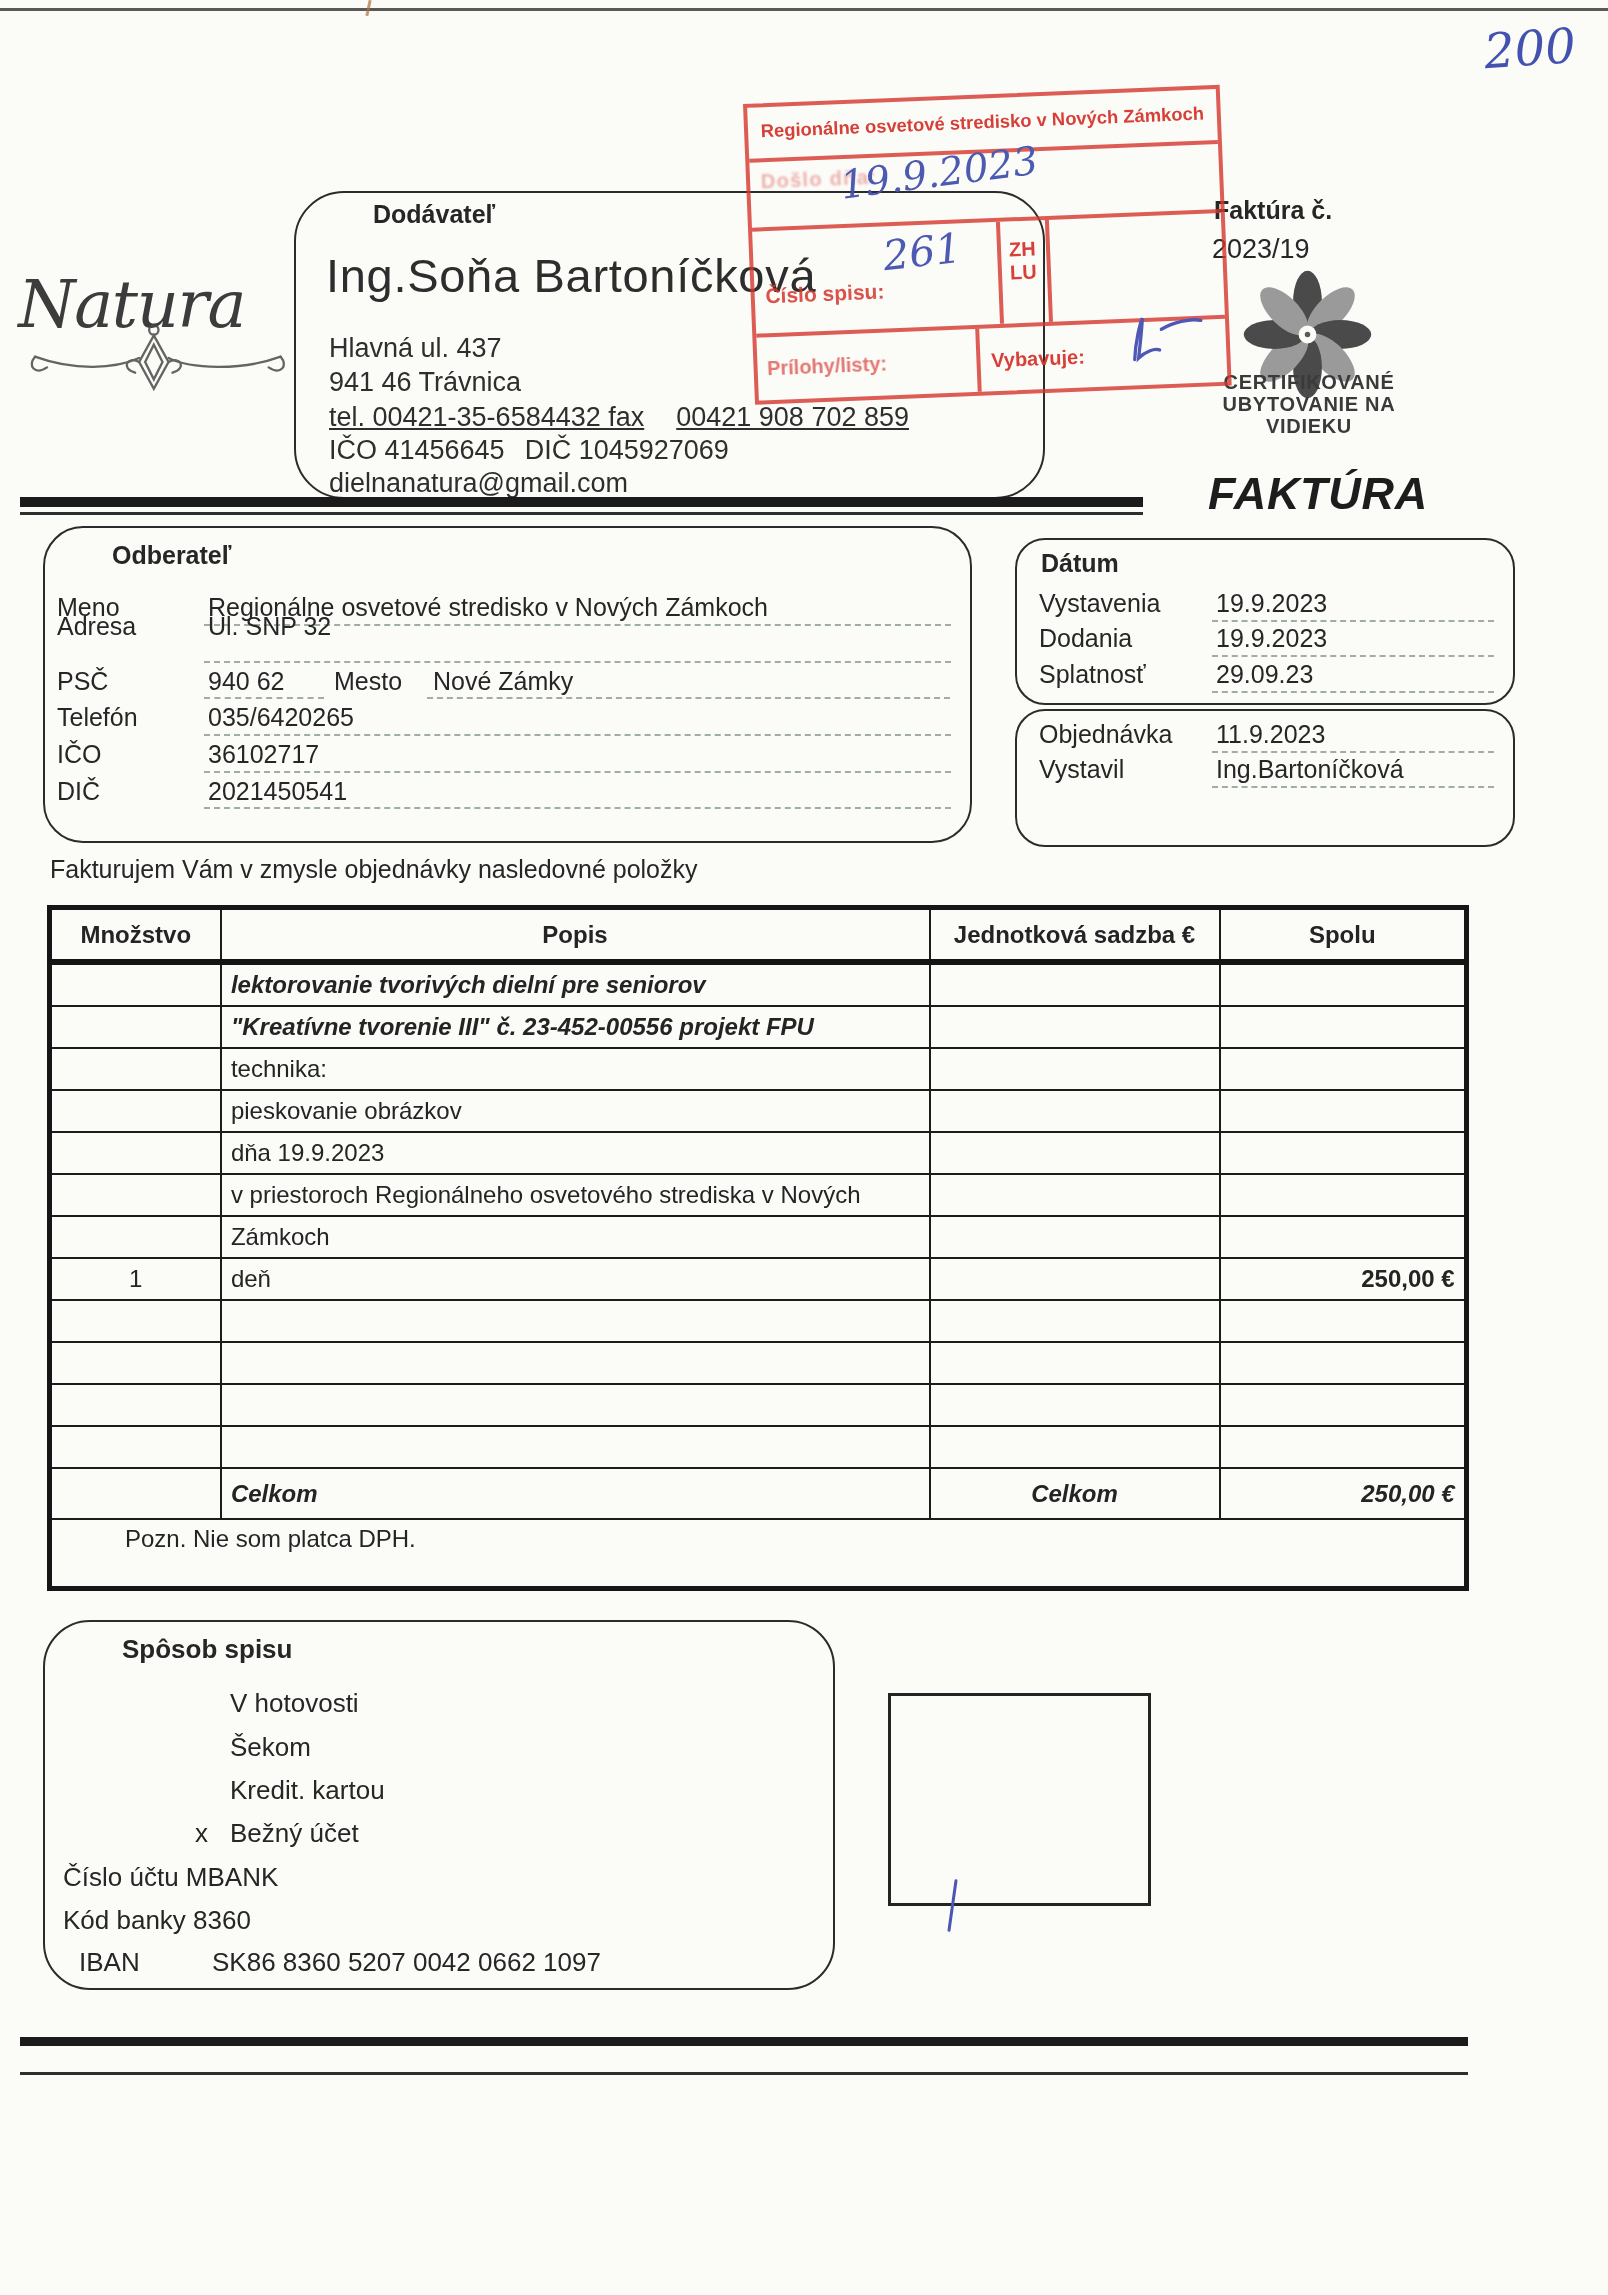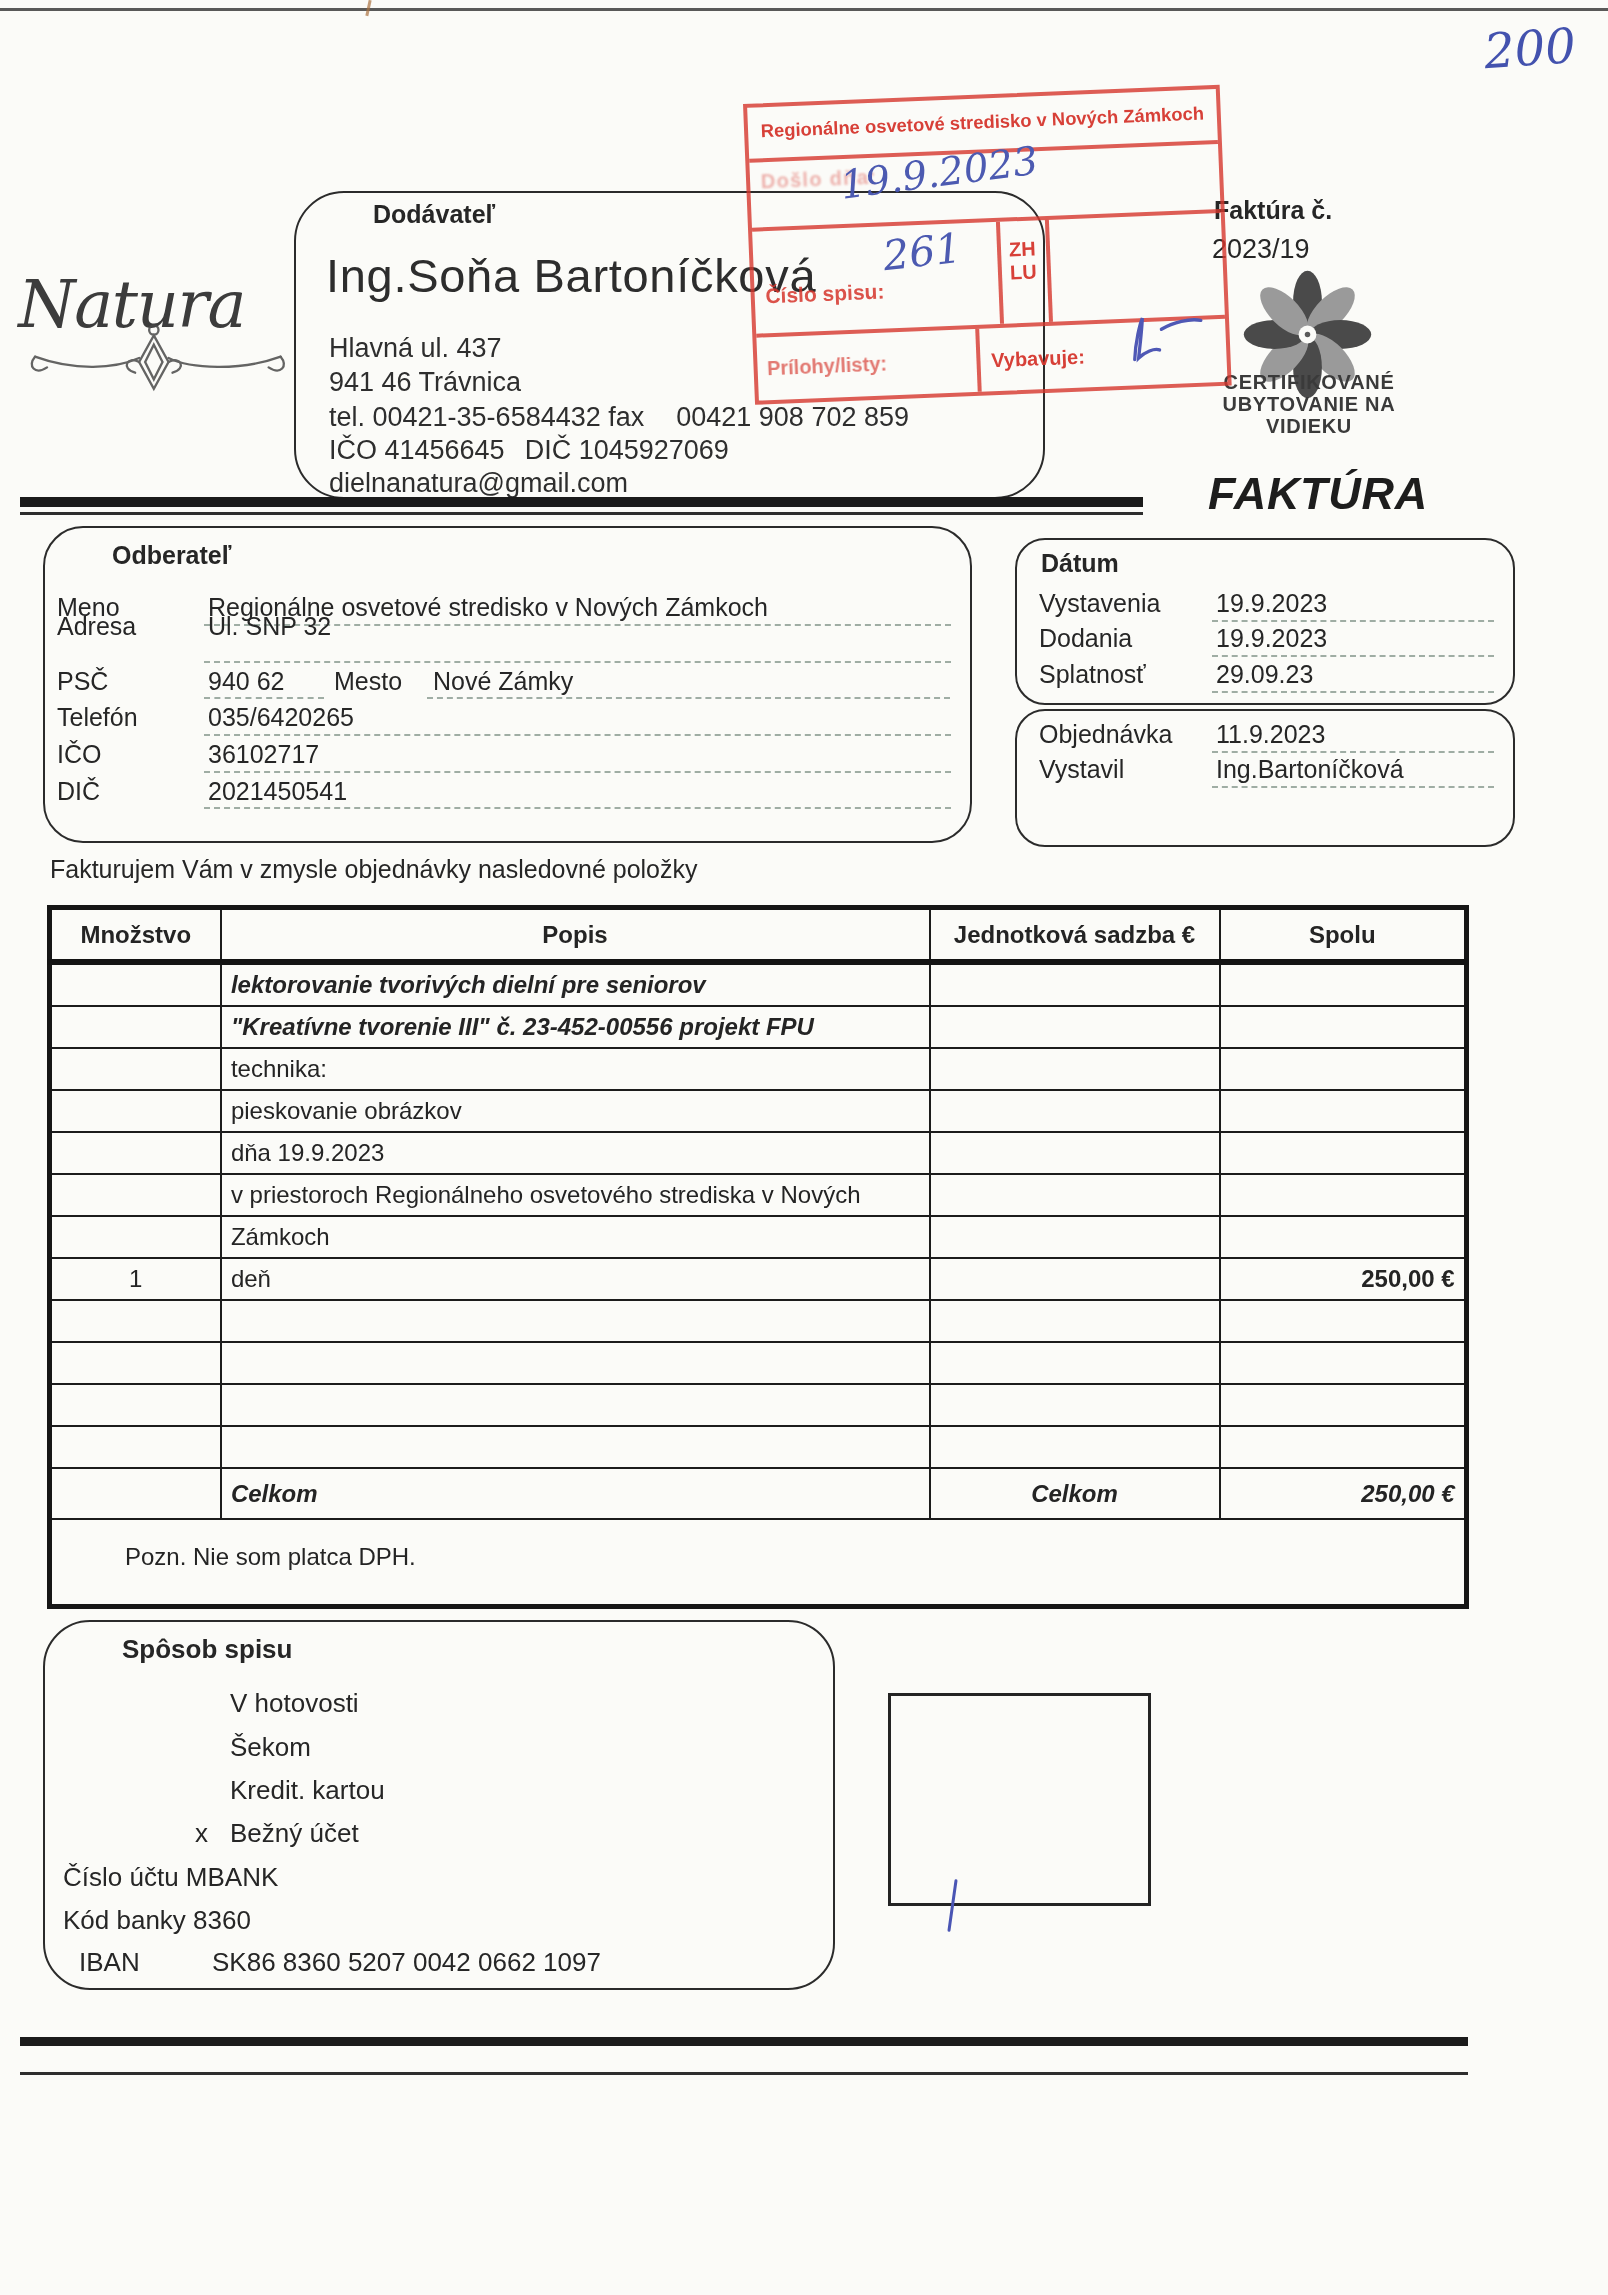--- a/index.html
+++ b/index.html
@@ -31,21 +31,21 @@
   .payment-panel{left:43px;top:1620px;width:788px;height:366px;border-radius:47px;}
   .sig-box{position:absolute;left:888px;top:1693px;width:257px;height:207px;border:3.3px solid #242424;}
 
   
   .natura-svg{left:14.7px;top:255px;}
 
   
   .lbl-dodavatel{left:373px;top:200px;font-size:25px;}
   .sup-name{left:326px;top:248px;font-size:47px;letter-spacing:0.7px;color:#2d2d2d;}
   .sup-line{left:329px;font-size:27px;color:#2e2e2e;}
-  .sup-street{top:333px;} .sup-city{top:367px;} .sup-tel{top:402px;} .sup-ico{top:435px;} .sup-email{top:468px;}
+  .sup-street{top:333px;} .sup-city{top:367px;} .sup-tel{top:402px;text-decoration:underline;} .sup-ico{top:435px;} .sup-email{top:468px;}
   .gap48{margin-left:32px;} .gap30{margin-left:20px;margin-top:38px;}
 
   
   .stamp{position:absolute;left:743px;top:104px;width:469px;transform:rotate(-2.3deg);
          transform-origin:top left;border:4.7px solid rgba(214,55,46,.85);color:#d6372e;opacity:.95;z-index:5;}
   .stamp .row{position:relative;box-sizing:border-box;}
   .stamp-title{height:55px;border-bottom:4px solid rgba(214,55,46,.85);text-align:center;
                padding-top:13.4px;font-size:18.4px;font-weight:bold;box-sizing:border-box;}
   .stamp-r2{height:65px;}
   .smudge{position:absolute;left:10.7px;top:8px;font-size:20px;font-weight:bold;opacity:.4;filter:blur(1px);letter-spacing:1.3px;}
@@ -99,21 +99,21 @@
   .items{position:absolute;left:47px;top:905px;border-collapse:collapse;table-layout:fixed;
          width:1417px;font-size:24px;color:#242424;border:5.3px solid #161616;}
   .items td,.items th{border:2.7px solid #1c1c1c;height:40px;padding:0 9.4px;overflow:hidden;white-space:nowrap;}
   .items th{height:49px;font-weight:bold;border-bottom:6px solid #141414;text-align:center;padding:0 2.7px;}
   .col-qty{width:171px;} .col-desc{width:709px;} .col-rate{width:290px;} .col-tot{width:247px;}
   .items .qty{text-align:center;}
   .items .tot{text-align:right;font-weight:bold;}
   .items .center{text-align:center;}
   .items .totrow td{height:49px;}
   .items .noterow td{height:61px;border-bottom:5.3px solid #161616;padding-left:73px;
-                     vertical-align:top;padding-top:23px;}
+                     vertical-align:top;padding-top:5px;}
 
   
   .lbl-platba{left:122px;top:1634px;font-size:26px;}
   .pm{left:230px;font-size:26px;}
   .pm1{top:1688px;} .pm2{top:1732px;} .pm3{top:1775px;} .pm4{top:1818px;}
   .pm-mark{left:195px;top:1818px;font-size:26px;}
   .acct{left:63px;top:1862px;font-size:26px;}
   .bank{left:63px;top:1905px;font-size:26px;}
   .iban-l{left:79px;top:1947px;font-size:26px;}
   .iban-v{left:212px;top:1947px;font-size:26px;}

